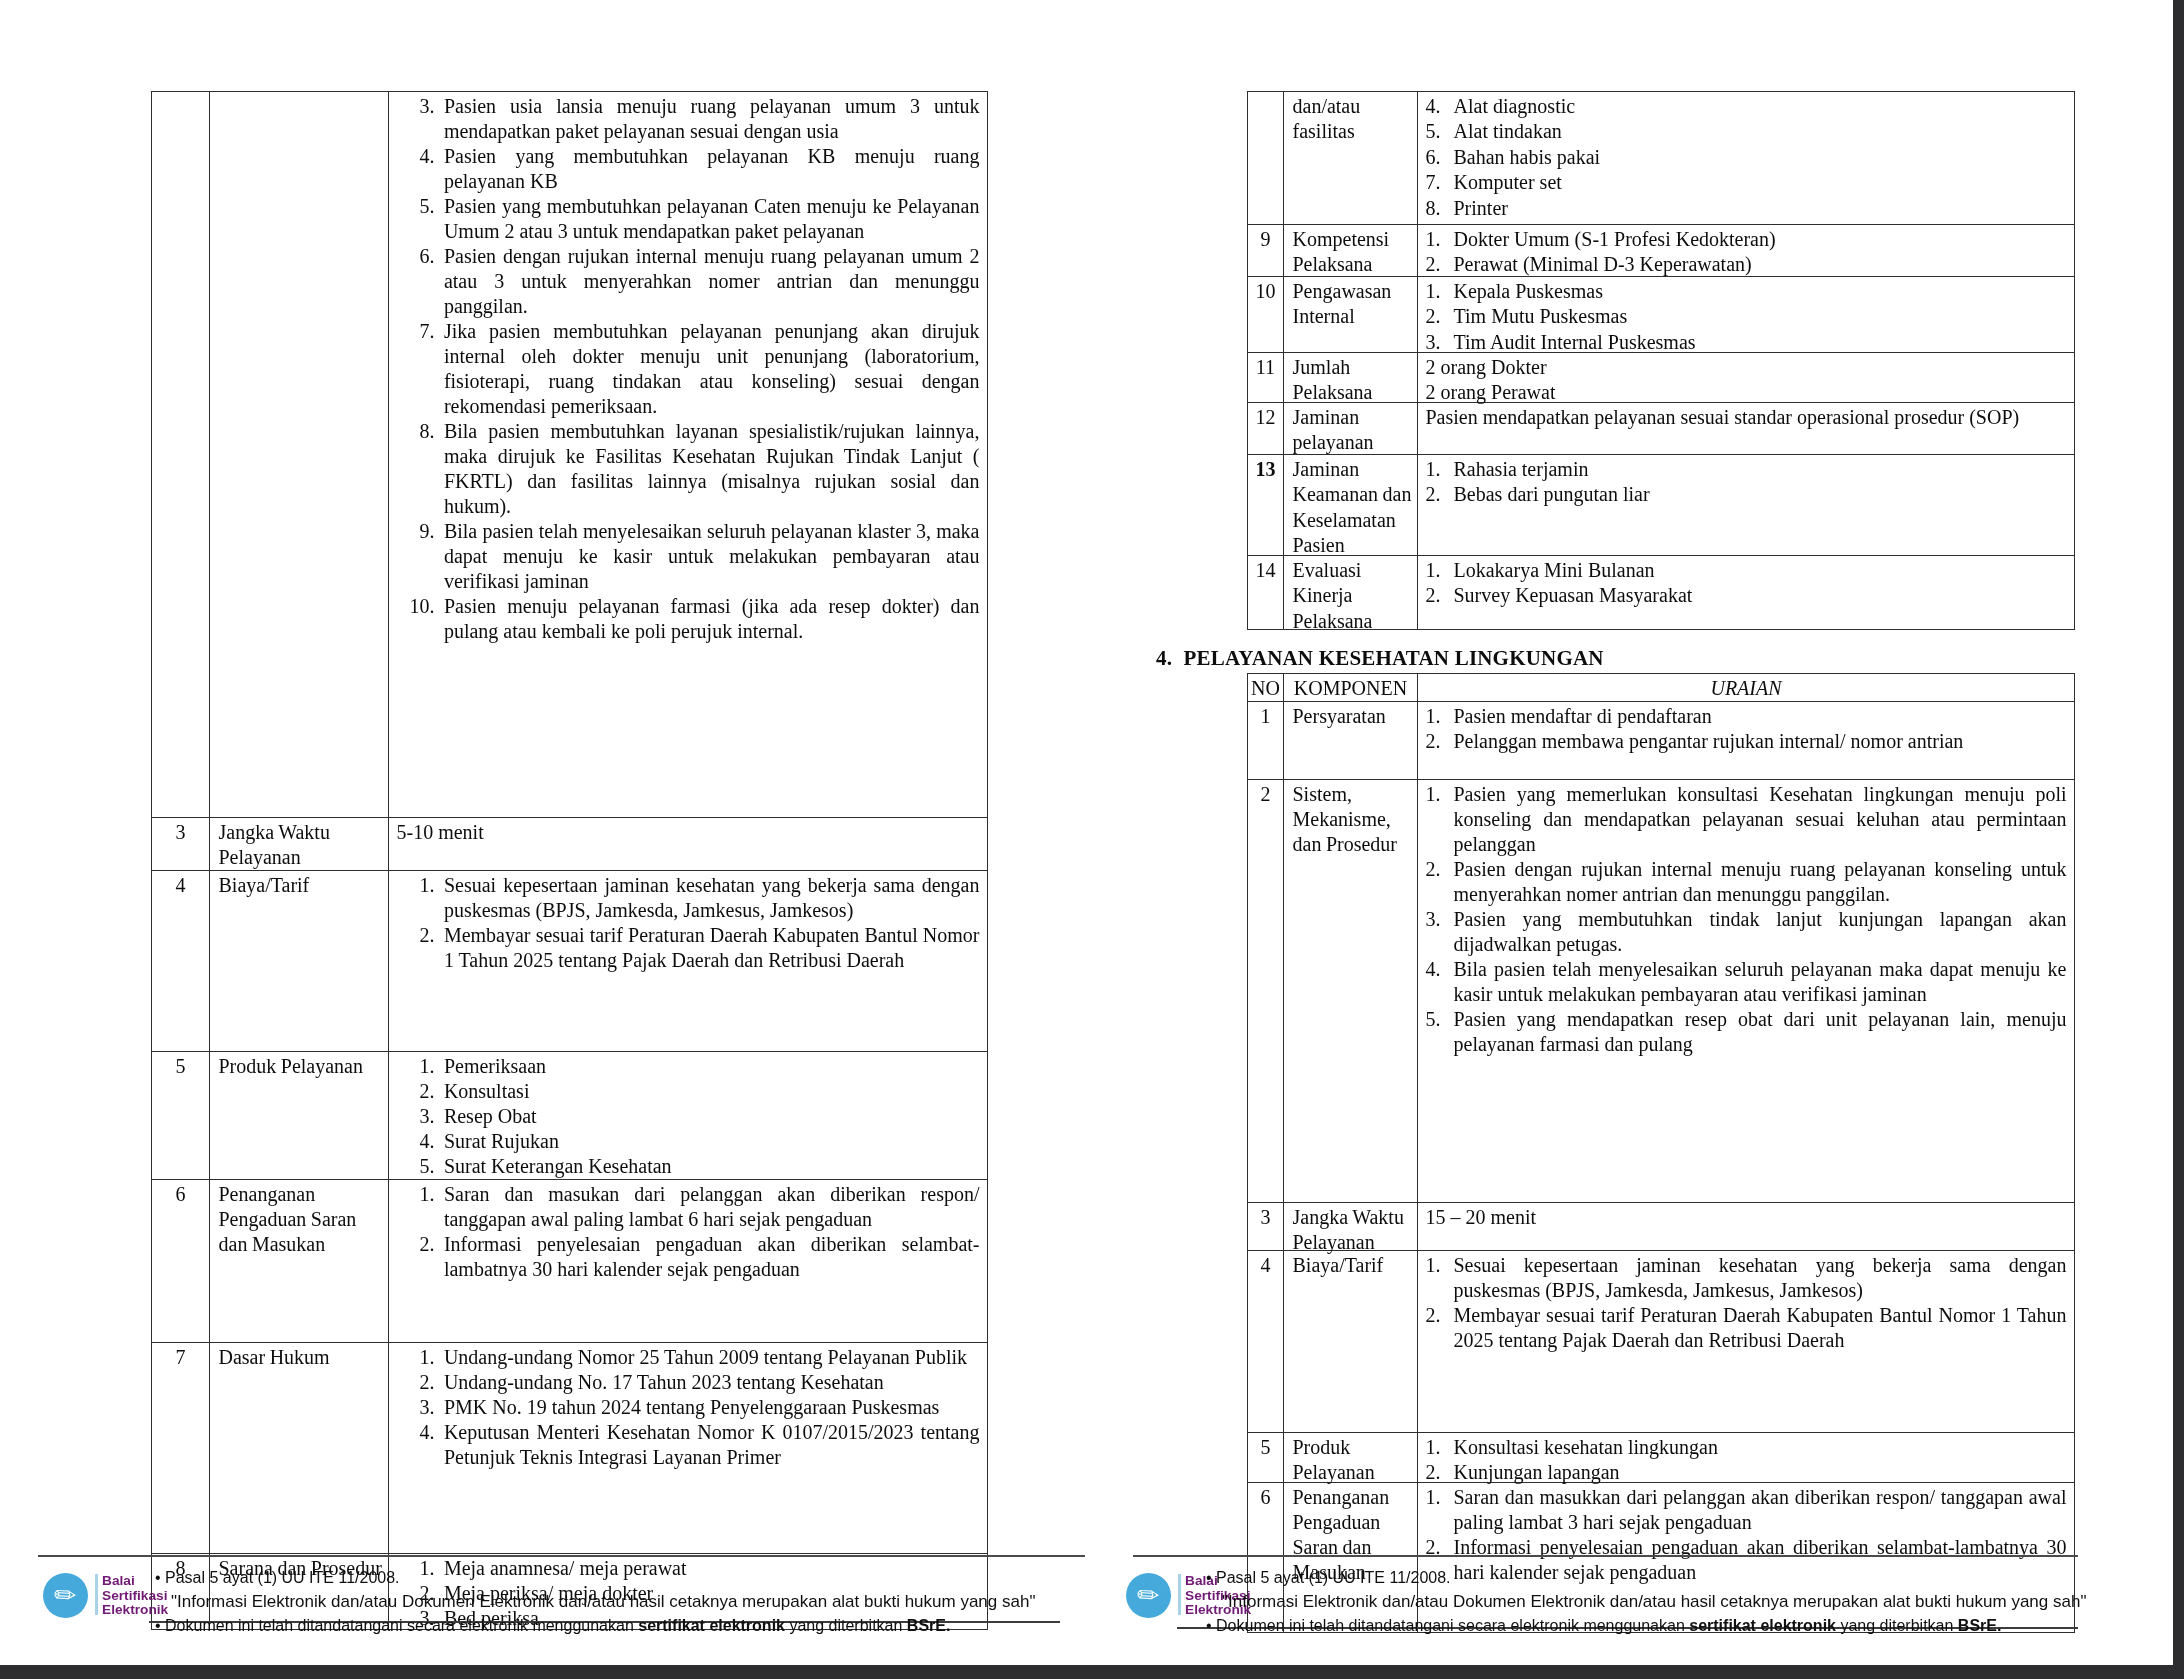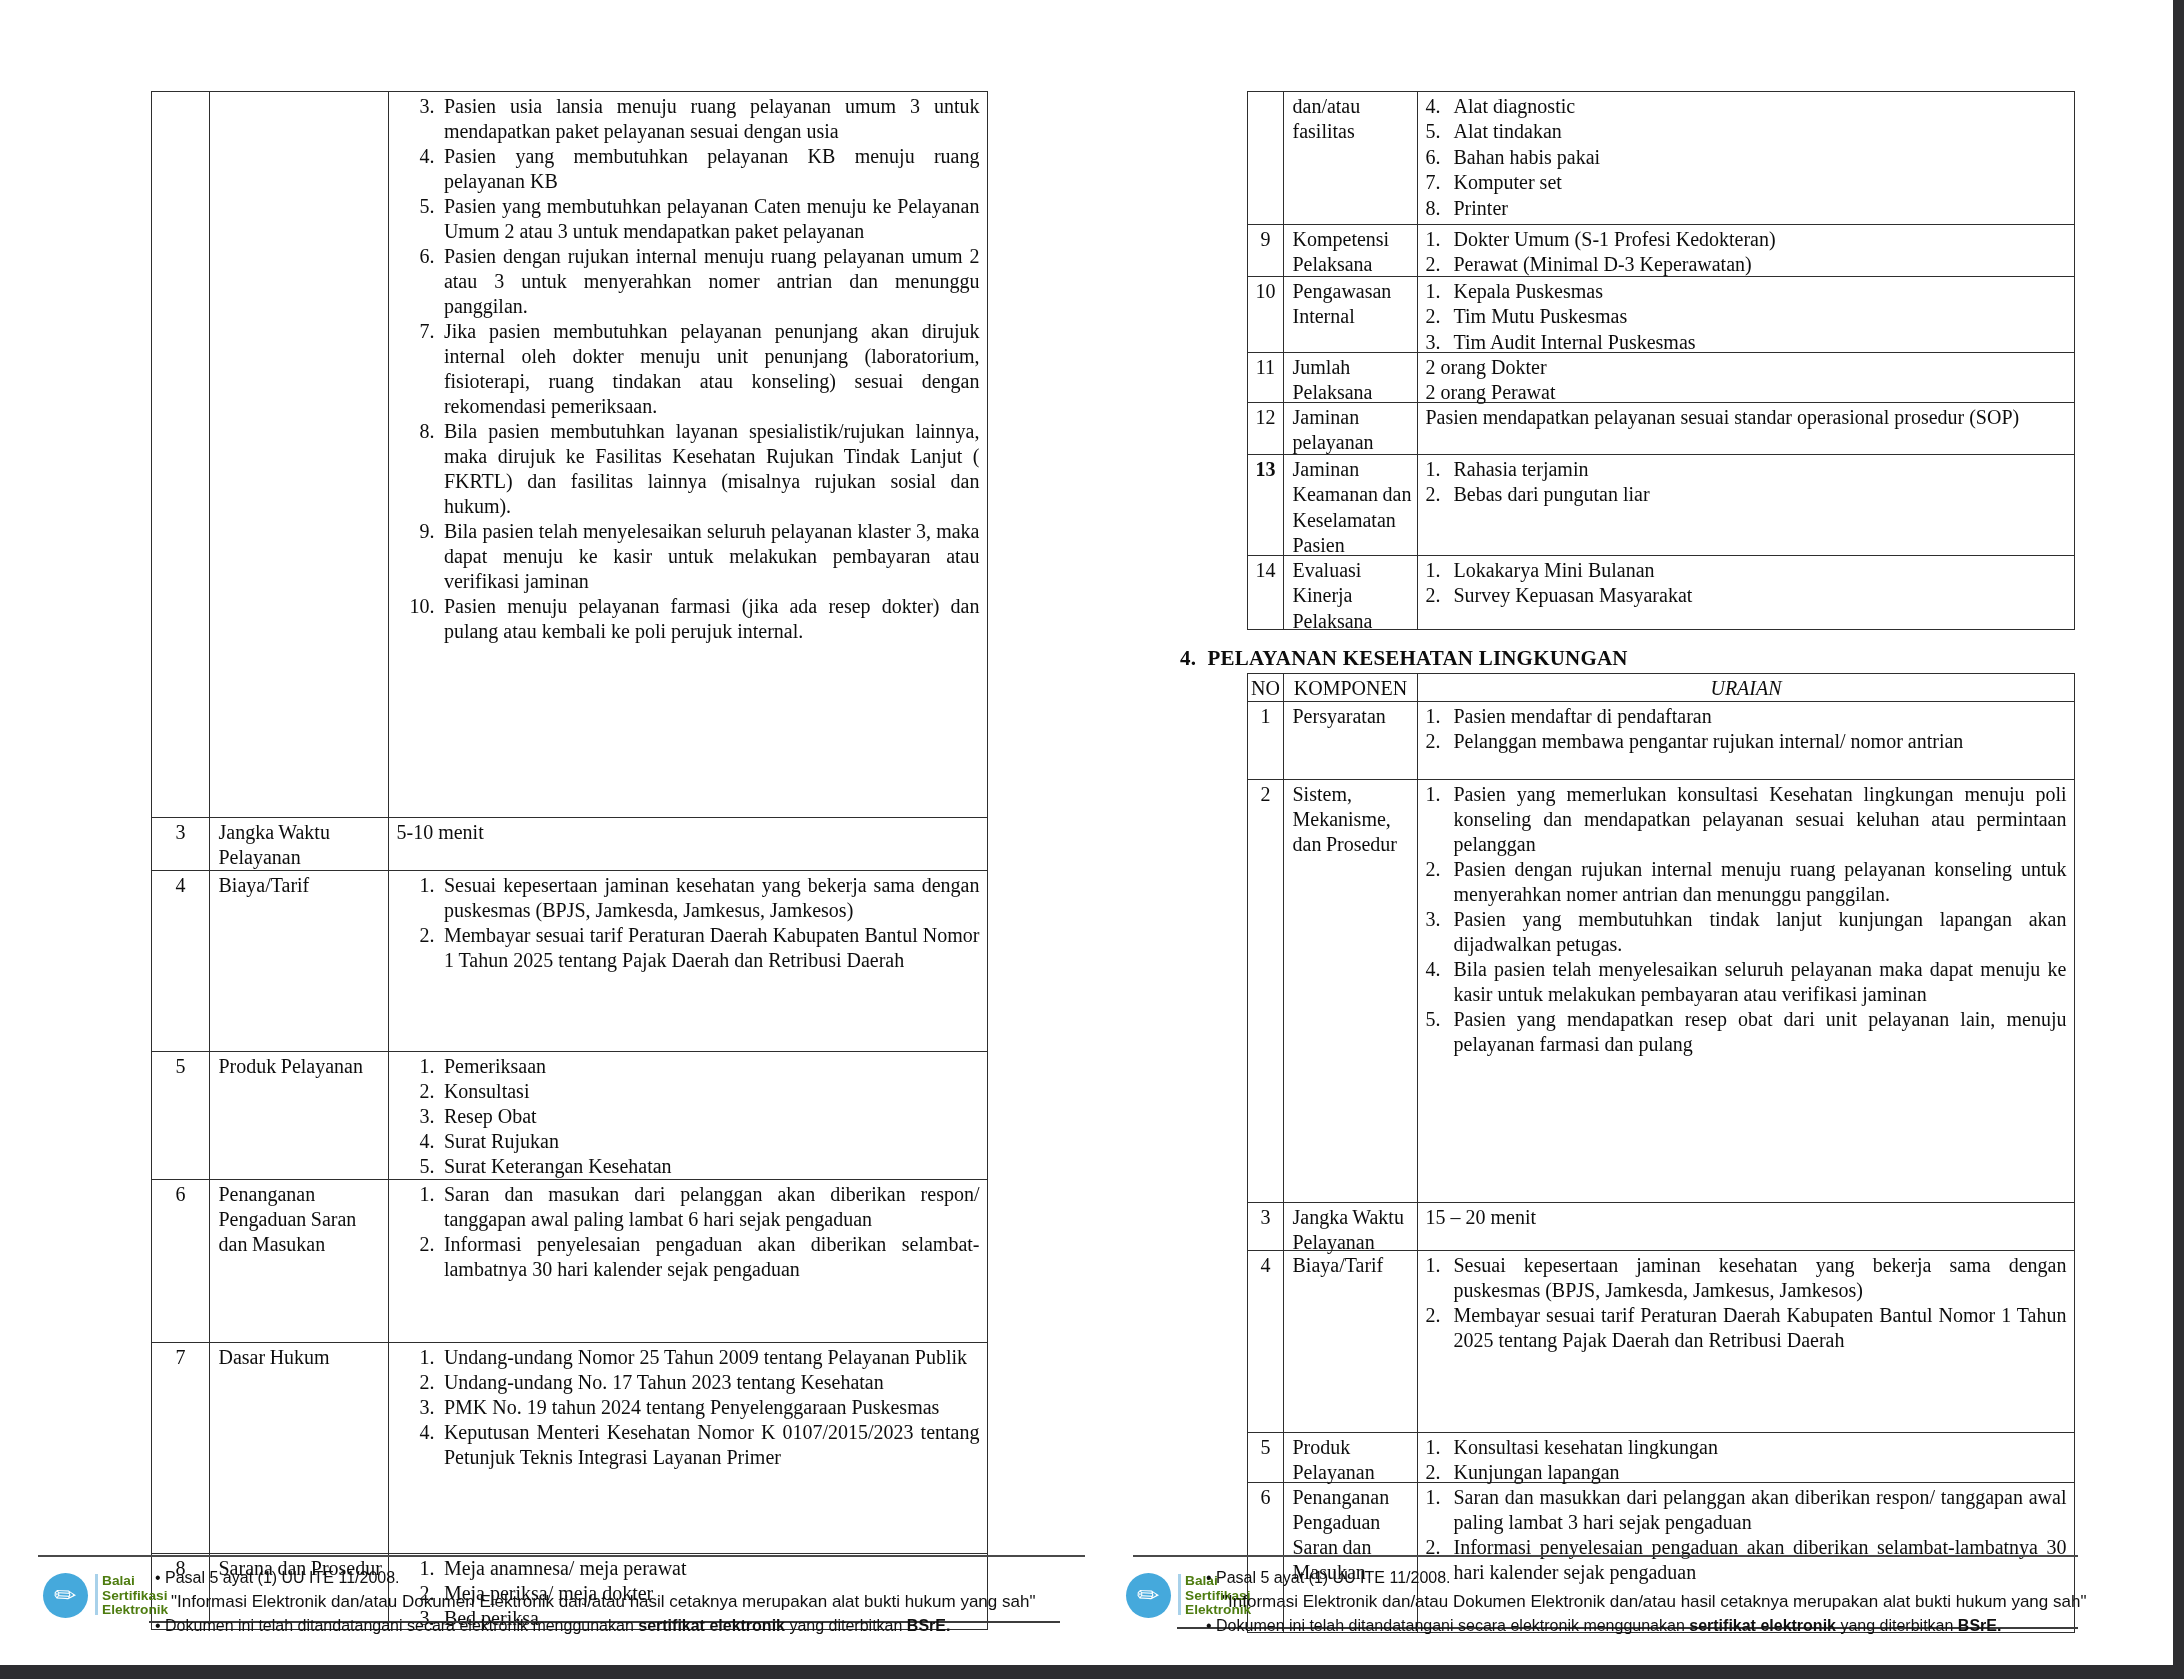--- a/index.html
+++ b/index.html
@@ -17,33 +17,33 @@
   .t-r2{left:1247px;top:673px;font-size:20px;line-height:25px;}
   .li{display:flex;}
   .num{flex:0 0 38px;text-align:right;padding-right:9.4px;}
   .t-r1 .num,.t-r2 .num{flex:0 0 28px;text-align:left;padding-right:0;}
   .body{flex:1 1 auto;text-align:justify;}
   .pline{text-align:left;}
   .ptext{text-align:justify;}
   .hdr .box{text-align:center;padding:1.9px;}
 
   
-  .sec-head{position:absolute;left:1180px;top:646px;z-index:1;font-weight:bold;font-size:21px;
+  .sec-head{position:absolute;left:1156px;top:646px;z-index:1;font-weight:bold;font-size:21px;
             letter-spacing:0.2px;white-space:nowrap;}
   .sec-head .sh-num{display:inline-block;margin-right:11.3px;}
 
   
   .rule{position:absolute;height:2.4px;background:#4a4a4a;z-index:3;}
   .cutline{position:absolute;height:1.9px;background:#3c3c3c;z-index:3;}
   .logo-circle{position:absolute;width:45px;height:45px;border-radius:50%;background:#45a9dc;
                z-index:4;display:flex;align-items:center;justify-content:center;}
   .logo-pen{color:#ffffff;font-size:26px;transform:rotate(-42deg);line-height:1;}
   .logo-bar{position:absolute;width:2.8px;height:41px;background:#a8d1ea;z-index:4;}
   .logo-text{position:absolute;z-index:4;font-family:"Liberation Sans",sans-serif;font-weight:bold;
-             color:#4d7c0f;font-size:13.7px;line-height:14.6px;white-space:nowrap;}
+             color:#701a75;font-size:13.7px;line-height:14.6px;white-space:nowrap;}
   .ftext{position:absolute;z-index:5;font-family:"Liberation Sans",sans-serif;color:#101010;white-space:nowrap;}
   .f1{font-size:16px;}
   .f2{font-size:17px;}
   .f3{font-size:16px;}
   .f3 .bld{font-weight:bold;}
 
   
   .edge-r{position:absolute;left:2173px;top:0;width:11.3px;height:1680px;background:#2d2d30;z-index:9;}
   .edge-b{position:absolute;left:0;top:1665px;width:2185px;height:15px;background:#2d2d30;z-index:9;}
 </style>

